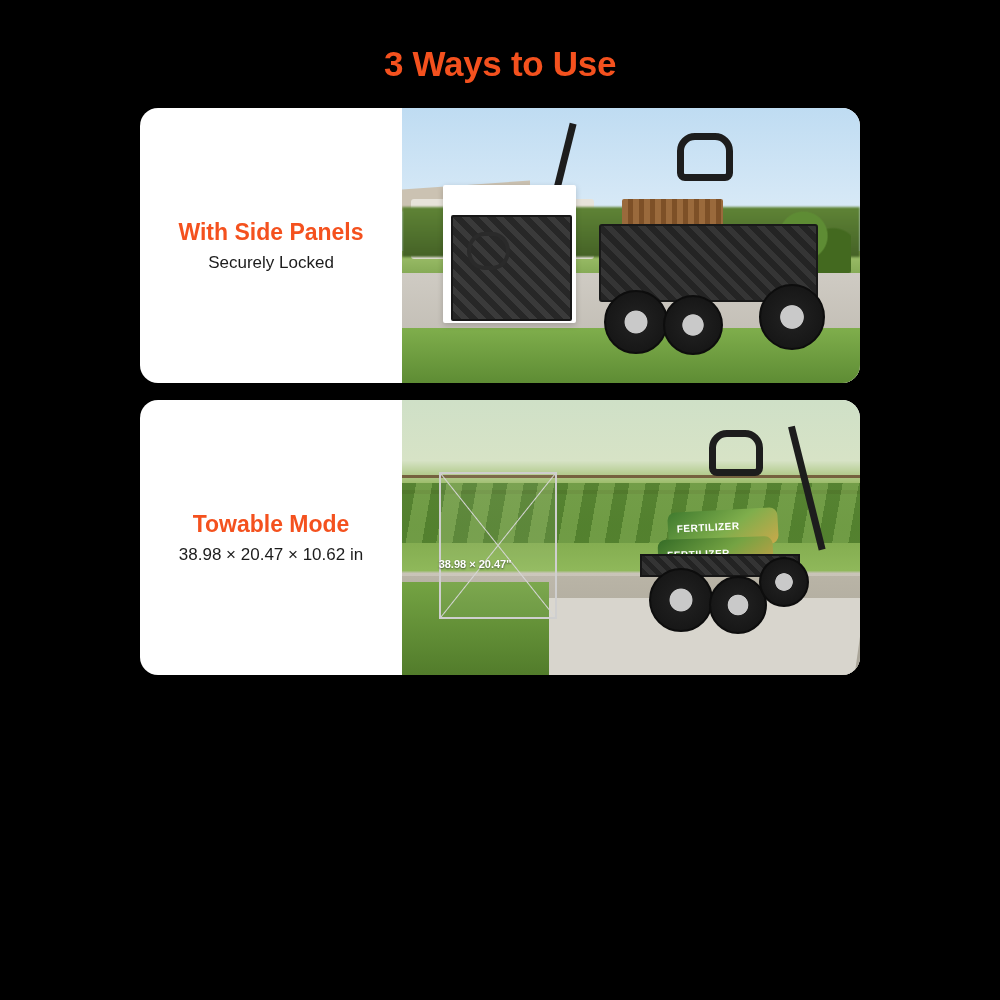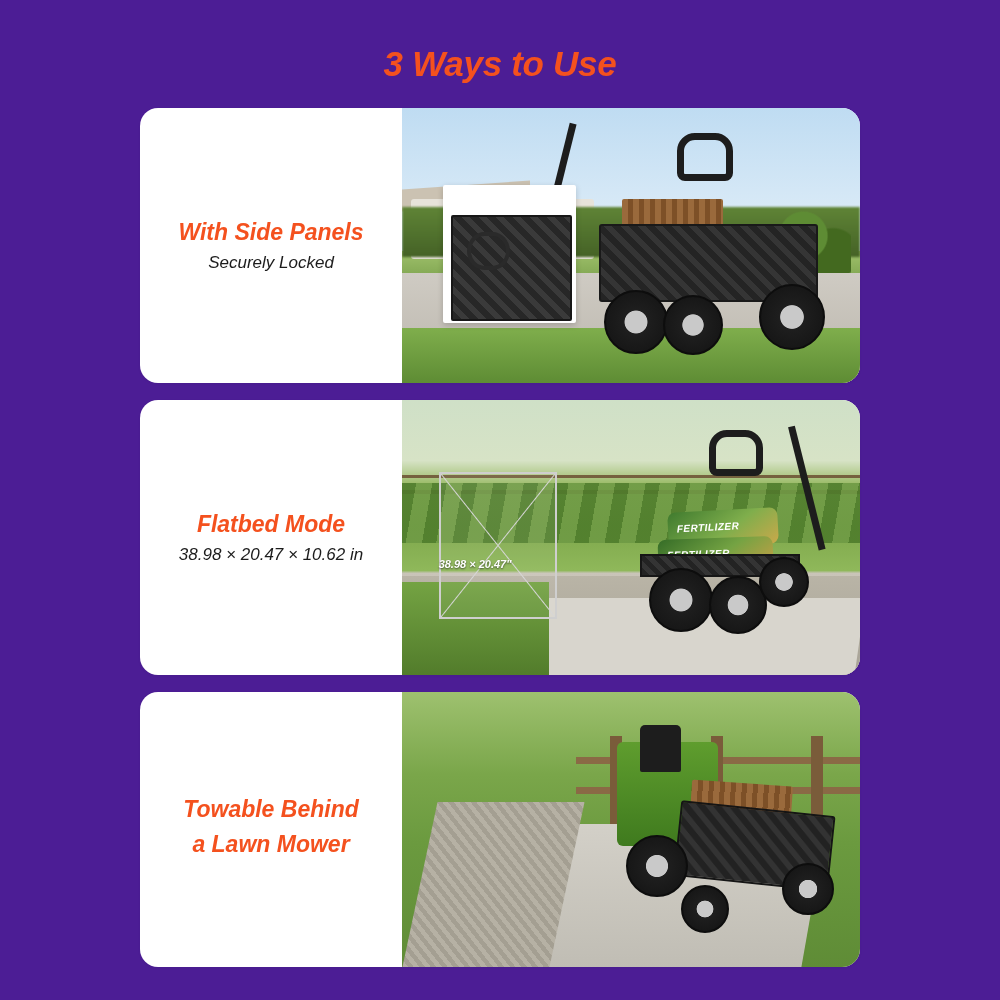--- a/index.html
+++ b/index.html
@@ -10,23 +10,22 @@
     width: 1000px;
     height: 1000px;
     background: #fdf9ef;
     font-family: "Liberation Sans", sans-serif;
     overflow: hidden;
   }
   .page {
     position: relative;
     width: 1000px;
     height: 1000px;
-    background: #4c1d95;
+    background: #000000;
     box-sizing: border-box;
-    font-style: italic;
   }
   .page-title {
     text-align: center;
     color: #f4511e;
     font-size: 35px;
     font-weight: bold;
     letter-spacing: -0.3px;
     padding-top: 44px;
     margin: 0 0 24px 0;
   }
@@ -279,21 +278,21 @@
         <div class="wheel w1c"></div>
         <div class="panel-inset">
           <div class="pnl"></div>
           <div class="clip"></div>
         </div>
       </div>
     </div>
 
     <div class="row">
       <div class="row-text">
-        <div class="row-title">Flatbed Mode</div>
+        <div class="row-title">Towable Mode</div>
         <div class="row-sub">38.98 × 20.47 × 10.62 in</div>
       </div>
       <div class="row-media">
         <div class="sky2"></div>
         <div class="fence2"></div>
         <div class="crops2"></div>
         <div class="gravel2"></div>
         <div class="path2"></div>
         <div class="grass2l"></div>
         <div class="dim-box"></div>
@@ -306,37 +305,15 @@
         </div>
         <div class="bed2"></div>
         <div class="handle2"></div>
         <div class="handle2grip"></div>
         <div class="wheel w2a"></div>
         <div class="wheel w2b"></div>
         <div class="wheel w2c"></div>
       </div>
     </div>
 
-    <div class="row">
-      <div class="row-text">
-        <div class="row-title">Towable Behind</div>
-        <div class="row-title">a Lawn Mower</div>
-      </div>
-      <div class="row-media">
-        <div class="sky3"></div>
-        <div class="fence3"></div>
-        <div class="post3" style="right:8%"></div>
-        <div class="post3" style="right:30%"></div>
-        <div class="post3" style="right:52%"></div>
-        <div class="walk3"></div>
-        <div class="gravel3"></div>
-        <div class="mower3"></div>
-        <div class="mower-seat"></div>
-        <div class="load3"></div>
-        <div class="cart3"></div>
-        <div class="wheel w3a"></div>
-        <div class="wheel w3b"></div>
-        <div class="wheel w3c"></div>
-      </div>
-    </div>
 
   </div>
 </div>
 
 </body></html>

